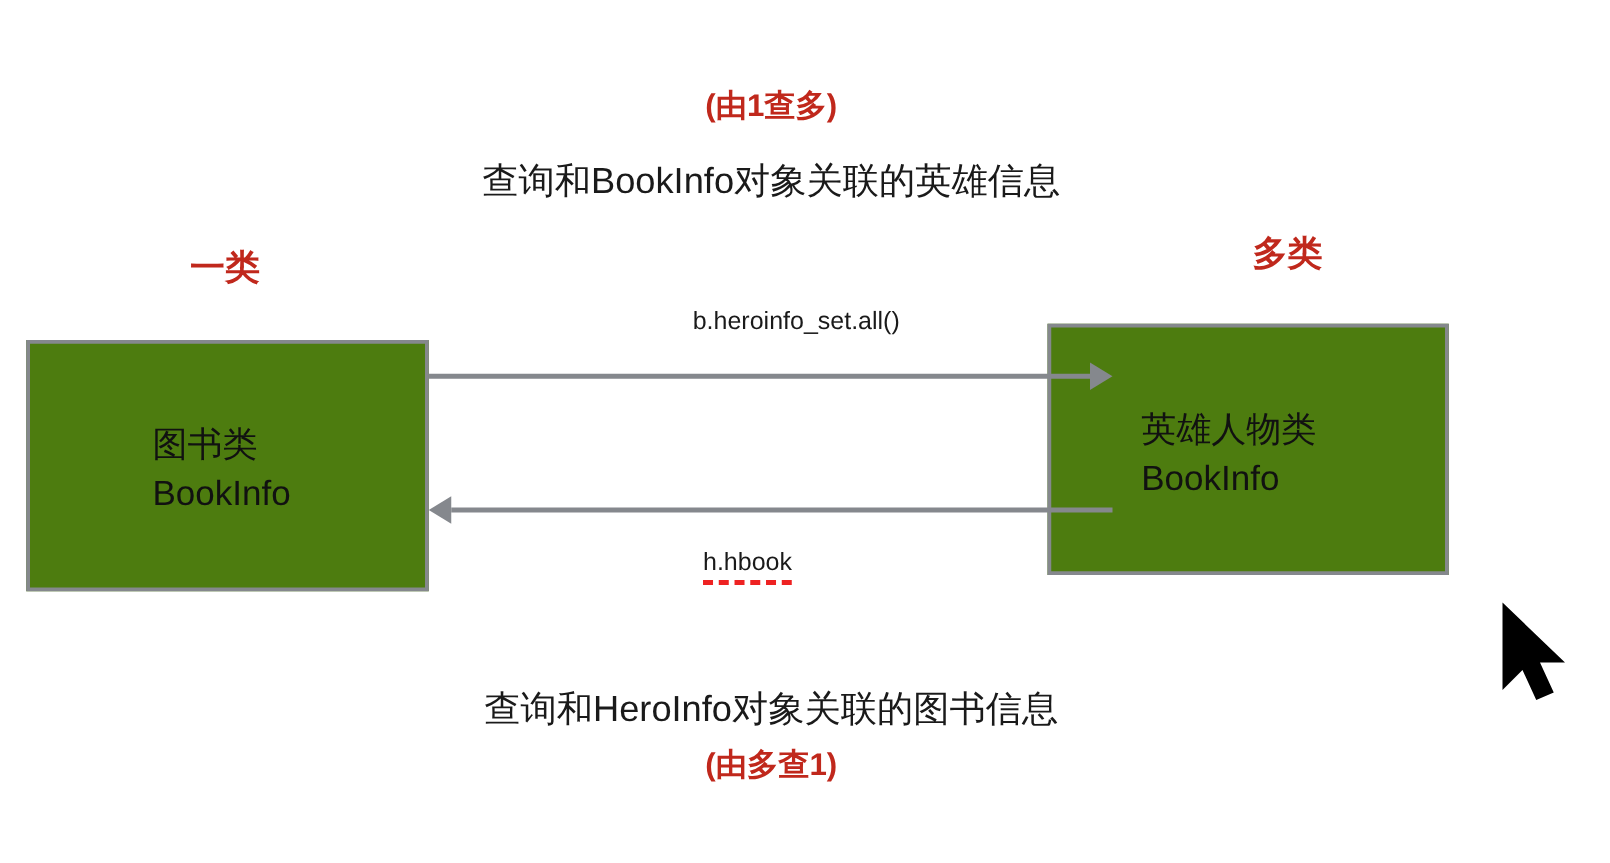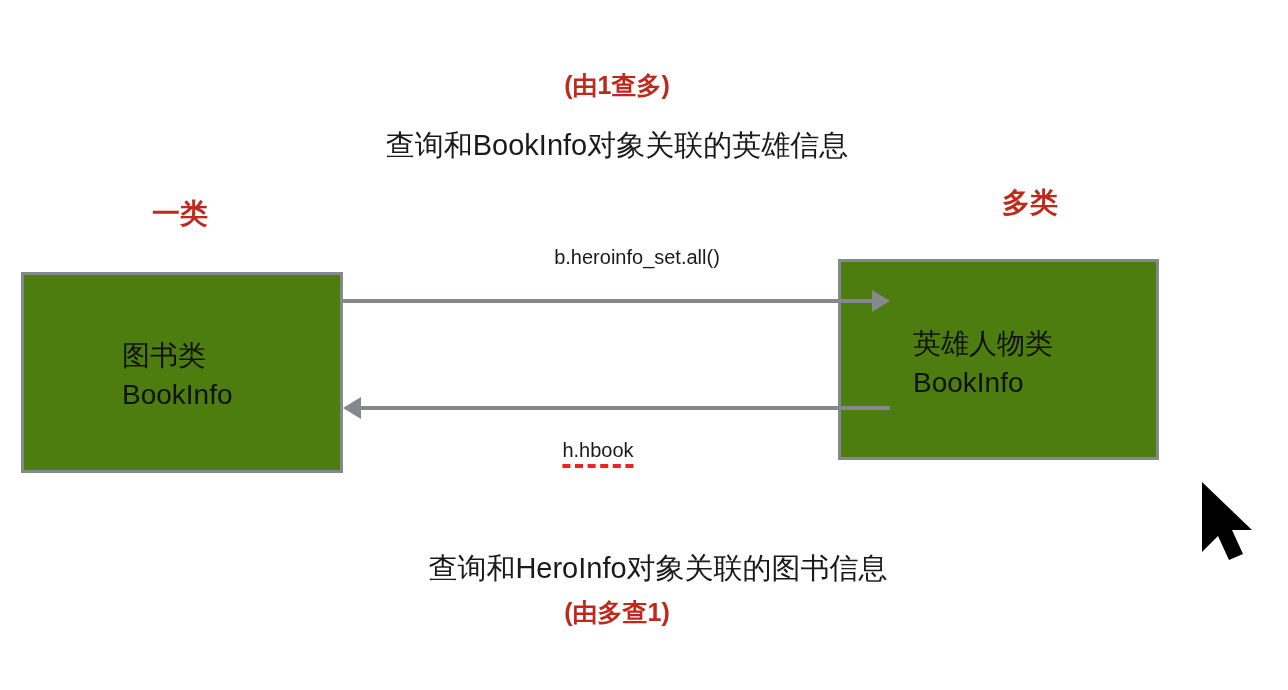--- a/index.html
+++ b/index.html
@@ -147,21 +147,21 @@
   <div class="conn-line" style="left:343px; top:299px; width:531px;"></div>
   <div class="arrow-right" style="left:872px; top:290px;"></div>
 
   <div class="txt edge-label ctr" style="left:637px; top:245px;">b.heroinfo_set.all()</div>
 
   <div class="conn-line" style="left:361px; top:406px; width:529px;"></div>
   <div class="arrow-left" style="left:343px; top:397px;"></div>
 
   <div class="txt edge-label ctr" style="left:598px; top:438px;"><span class="misspelled">h.hbook</span></div>
 
-  <div class="txt black-note ctr" style="left:617px; top:550px;margin-left:41px;">查询和HeroInfo对象关联的图书信息</div>
+  <div class="txt black-note ctr" style="left:617px; top:550px;">查询和HeroInfo对象关联的图书信息</div>
 
   <div class="txt red-note ctr" style="left:617px; top:597px;">(由多查1)</div>
 
   <div class="cursor-wrap" style="left:1196px; top:478px;">
     <svg width="62" height="88" viewBox="0 0 62 88">
       <path d="M6 4 L6 74 L22 58 L33 82 L47 76 L36 52 L56 52 Z" fill="#000000" stroke="#ffffff" stroke-width="5" stroke-linejoin="round"></path>
       <path d="M6 4 L6 74 L22 58 L33 82 L47 76 L36 52 L56 52 Z" fill="#000000"></path>
     </svg>
   </div>
 

